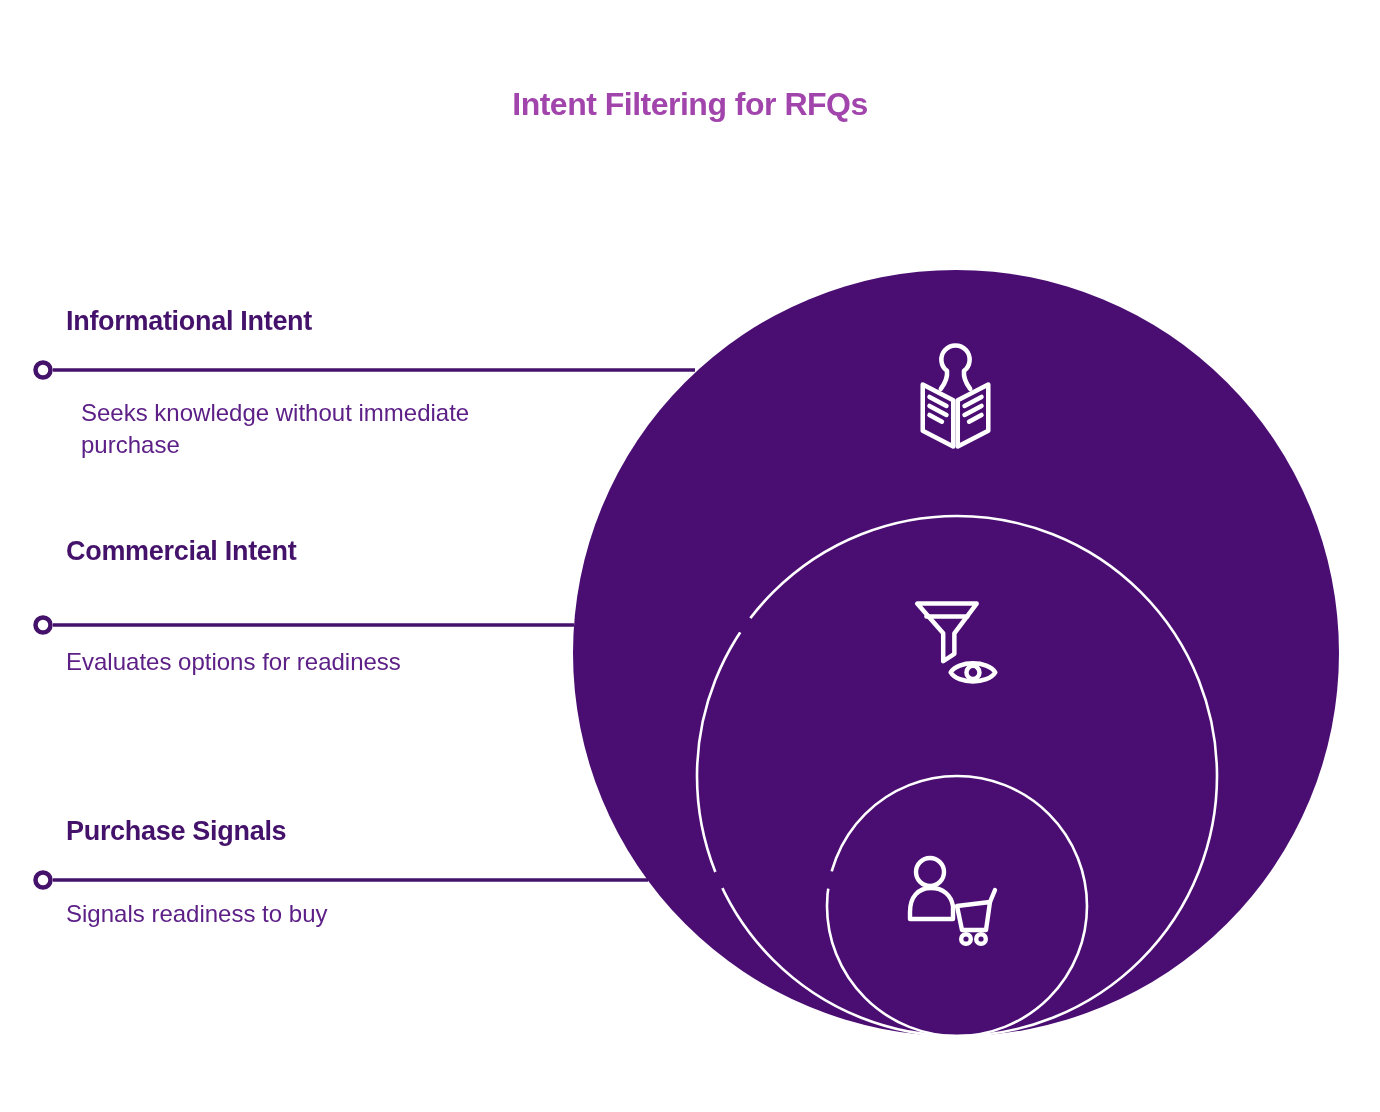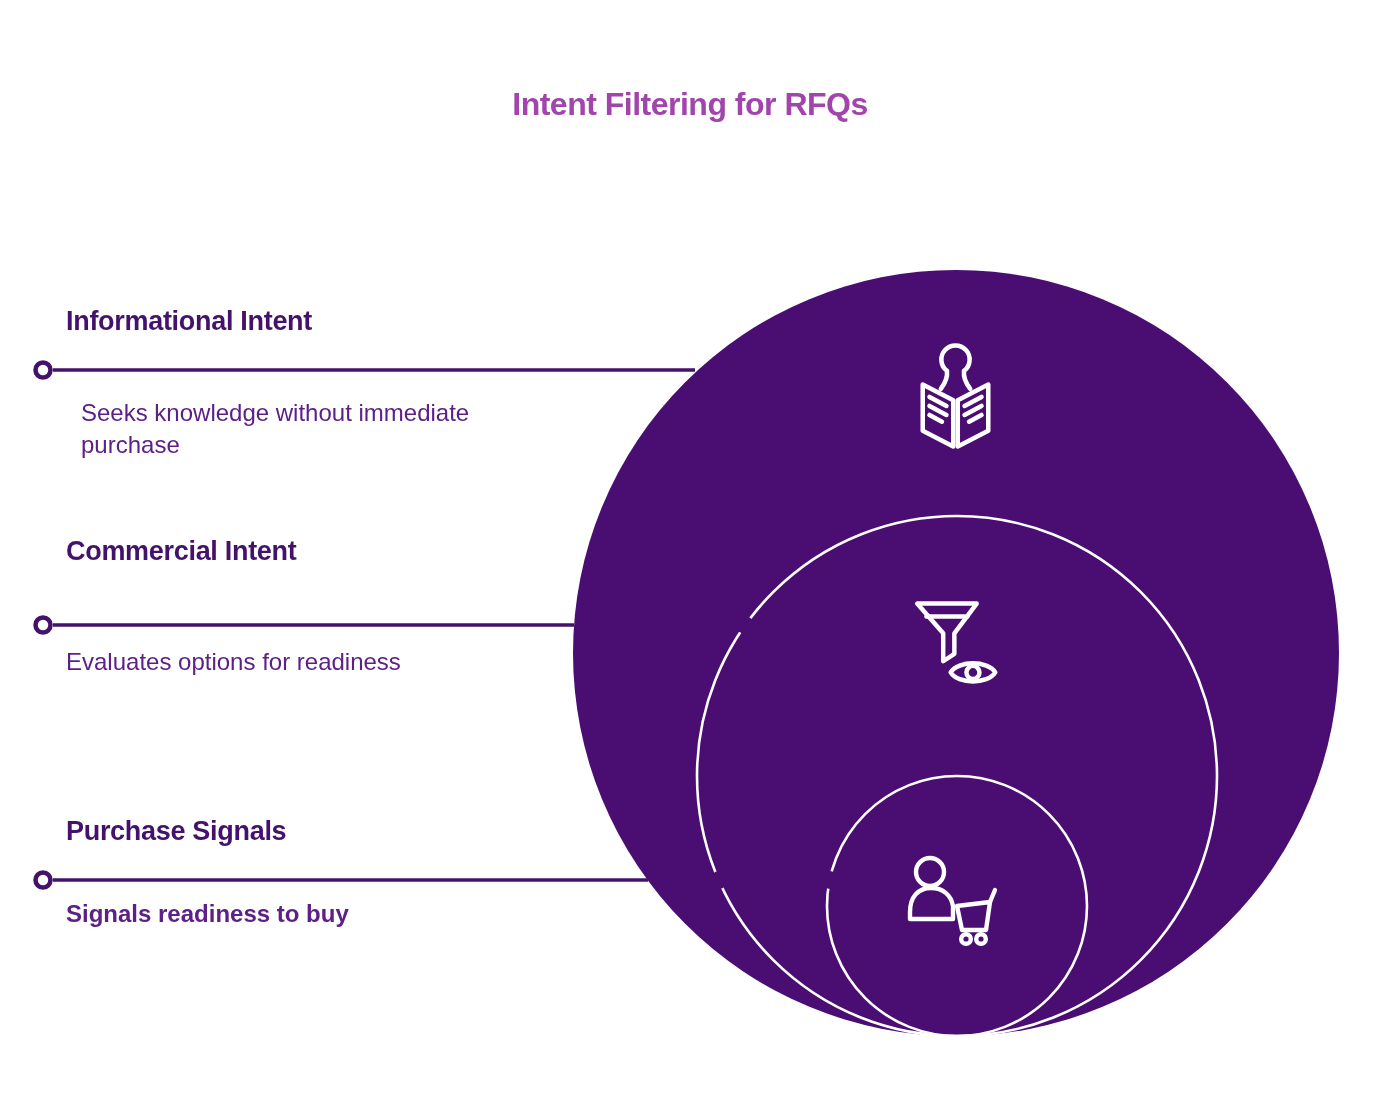--- a/index.html
+++ b/index.html
@@ -63,21 +63,21 @@
     width: 460px;
     font-size: 24px;
     line-height: 1.32;
     color: var(--body-text);
   }
   .h1 { top: 306px; }
   .p1 { top: 397px; margin-left: 15px; }
   .h2 { top: 536px; }
   .p2 { top: 646px; }
   .h3 { top: 816px; }
-  .p3 { top: 898px; font-weight: bold; }
+  .p3 { top: 898px; }
 </style>
 </head>
 <body>
 
 <div class="canvas">
 
   <h1 class="title">Intent Filtering for RFQs</h1>
 
   <svg class="diagram" viewBox="0 0 1380 1112" aria-hidden="true">
 

